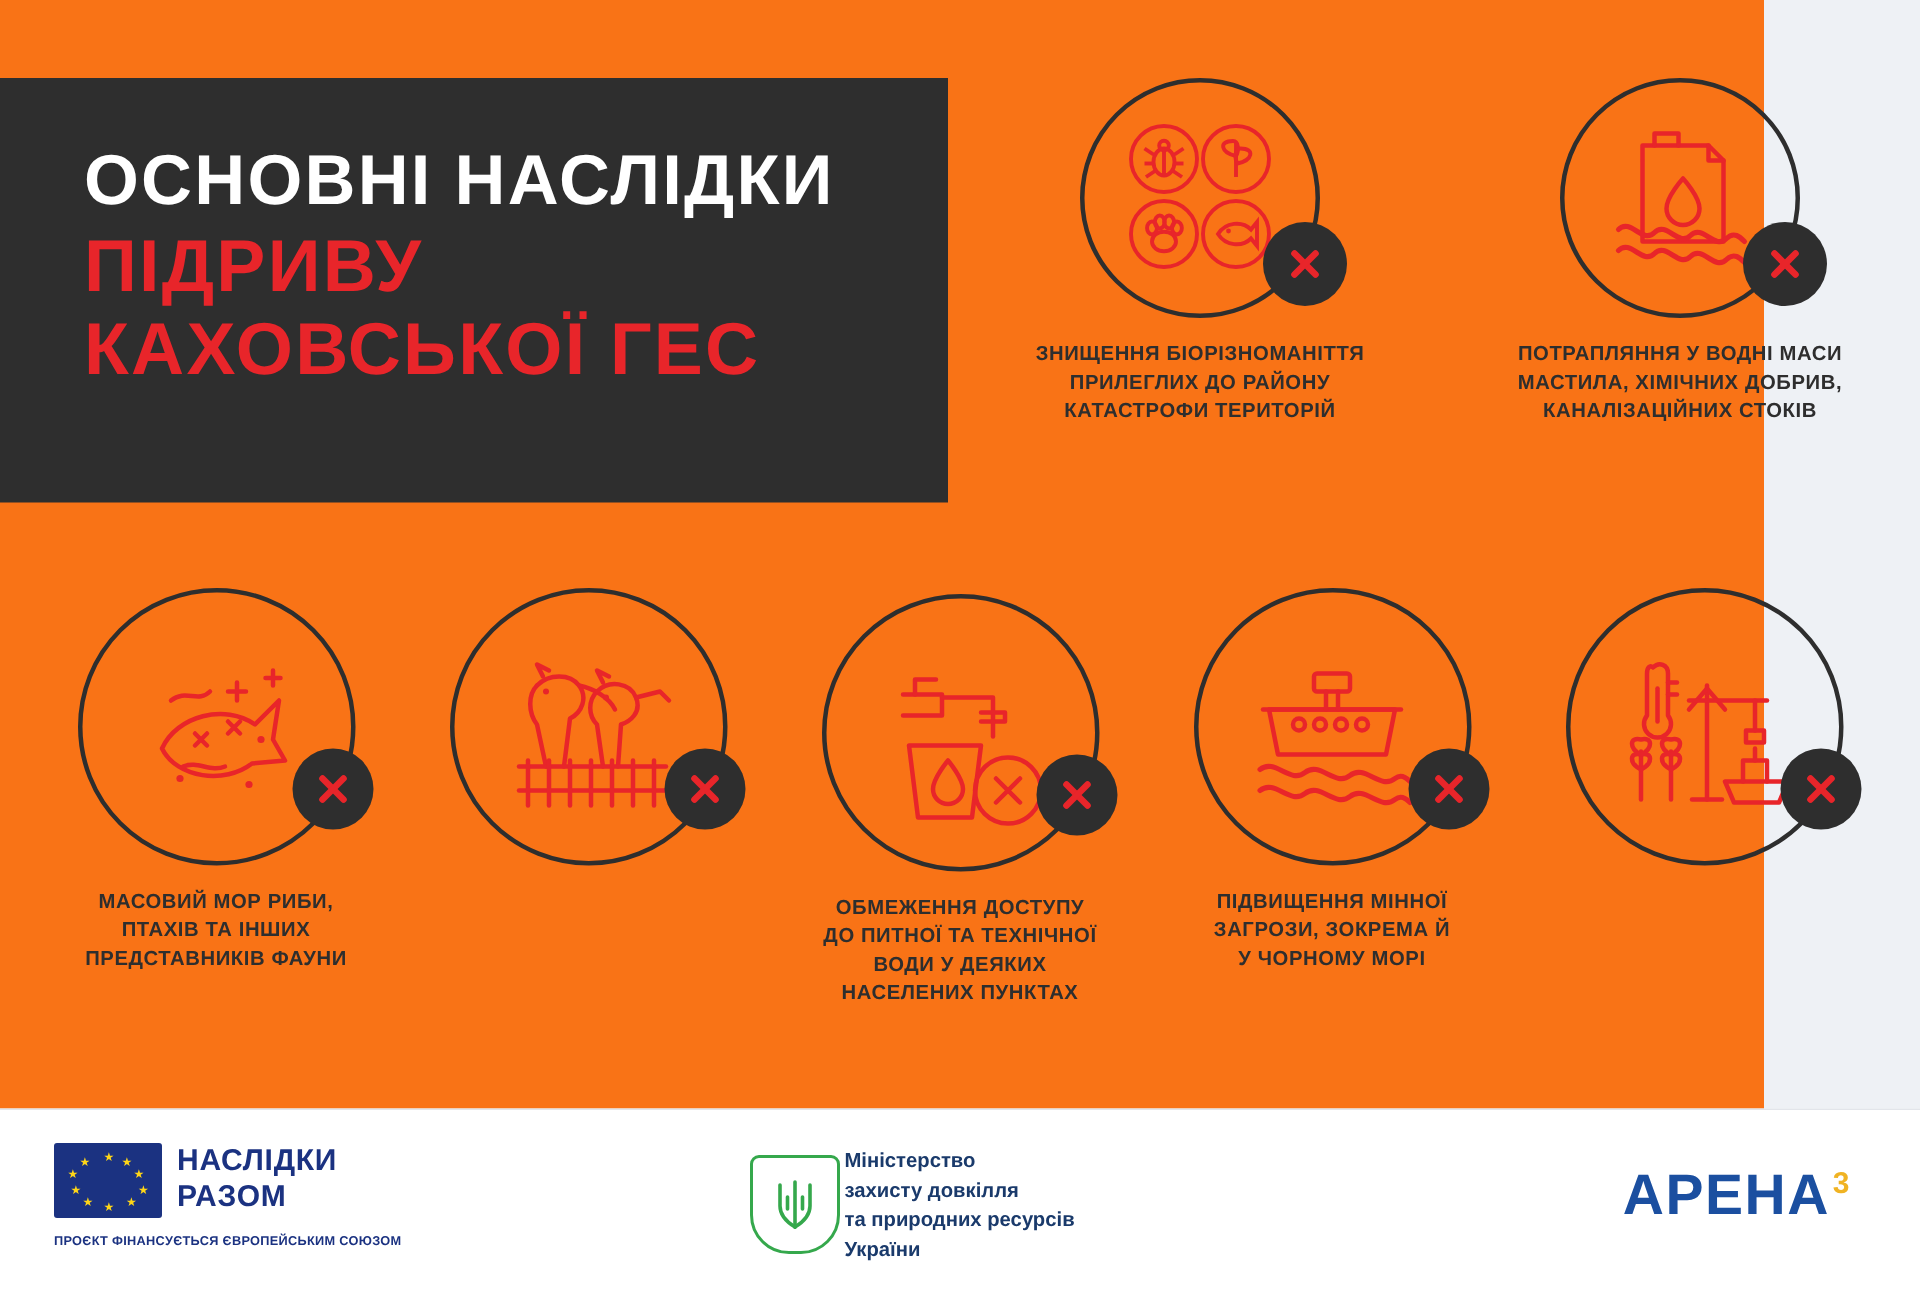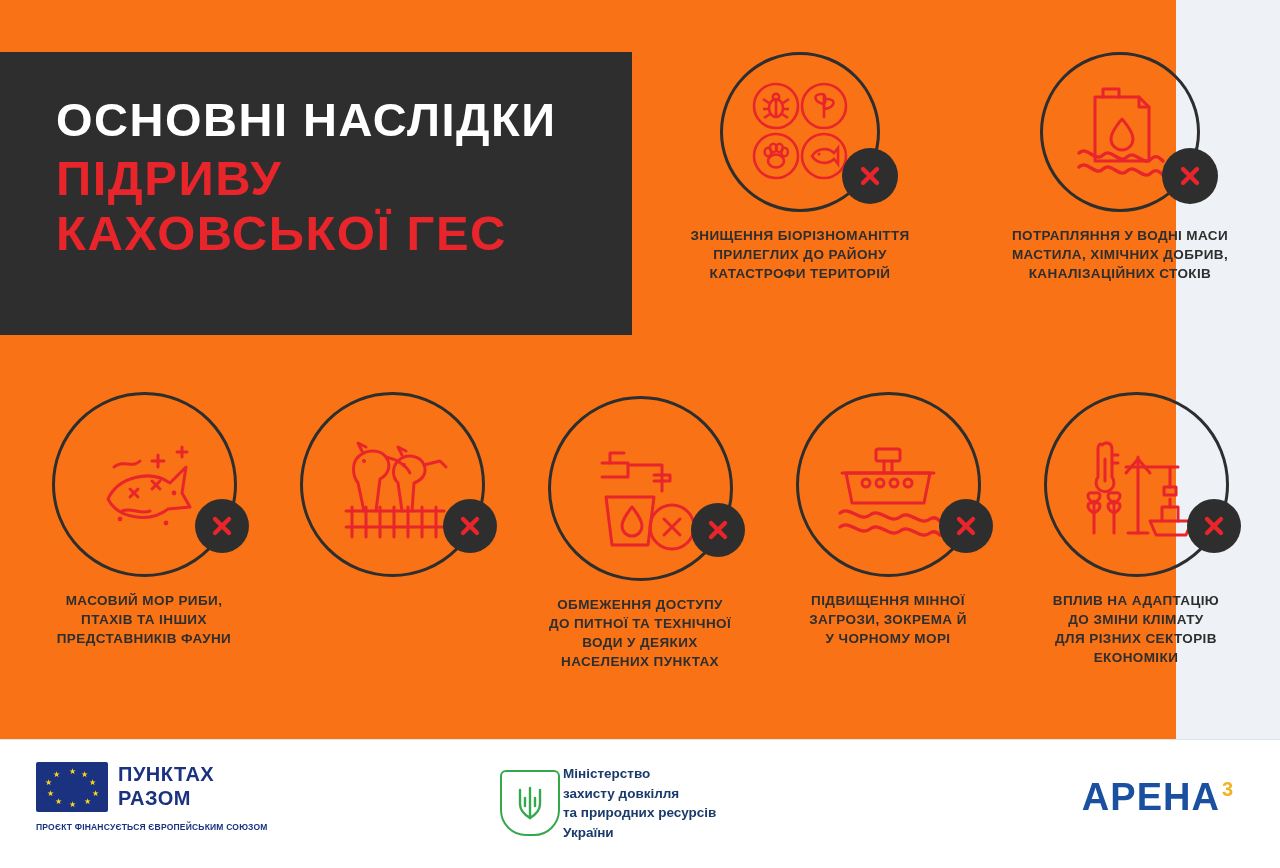--- a/index.html
+++ b/index.html
@@ -457,44 +457,40 @@
           </svg>
         </div>
       </div>
       <div class="cross">
         <svg width="26" height="26" viewBox="0 0 26 26" stroke="#e8252a" stroke-width="4.4" stroke-linecap="round">
           <line x1="6" y1="6" x2="20" y2="20"></line>
           <line x1="20" y1="6" x2="6" y2="20"></line>
         </svg>
       </div>
     </div>
-    <div class="item-caption">ВПЛИВ НА АДАПТАЦІЮ
-ДО ЗМІНИ КЛІМАТУ
-ДЛЯ РІЗНИХ СЕКТОРІВ
-ЕКОНОМІКИ</div>
   </div>
 
   <div class="footer">
     <div class="footer-inner">
 
       <div class="eu-logo">
         <div class="eu-flag">
           <span class="eu-star" style="left:33px; top:6px;">★</span>
           <span class="eu-star" style="left:45px; top:9px;">★</span>
           <span class="eu-star" style="left:53px; top:17px;">★</span>
           <span class="eu-star" style="left:56px; top:28px;">★</span>
           <span class="eu-star" style="left:48px; top:36px;">★</span>
           <span class="eu-star" style="left:33px; top:39px;">★</span>
           <span class="eu-star" style="left:19px; top:36px;">★</span>
           <span class="eu-star" style="left:11px; top:28px;">★</span>
           <span class="eu-star" style="left:9px; top:17px;">★</span>
           <span class="eu-star" style="left:17px; top:9px;">★</span>
         </div>
         <div class="eu-text">
-          <div>ПУНКТАХ</div>
+          <div>НАСЛІДКИ</div>
           <div class="second">РАЗОМ</div>
         </div>
       </div>
       <div class="eu-note">ПРОЄКТ ФІНАНСУЄТЬСЯ ЄВРОПЕЙСЬКИМ СОЮЗОМ</div>
 
       <div class="min-logo">
         <div class="min-emblem">
           <svg width="30" height="38" viewBox="0 0 30 38" fill="none" stroke="#35a84c" stroke-width="2.4" stroke-linecap="round" stroke-linejoin="round">
             <path d="M15 4 L 15 34"></path>
             <path d="M5 6 L 5 20 C 5 27 10 31 15 34"></path>

